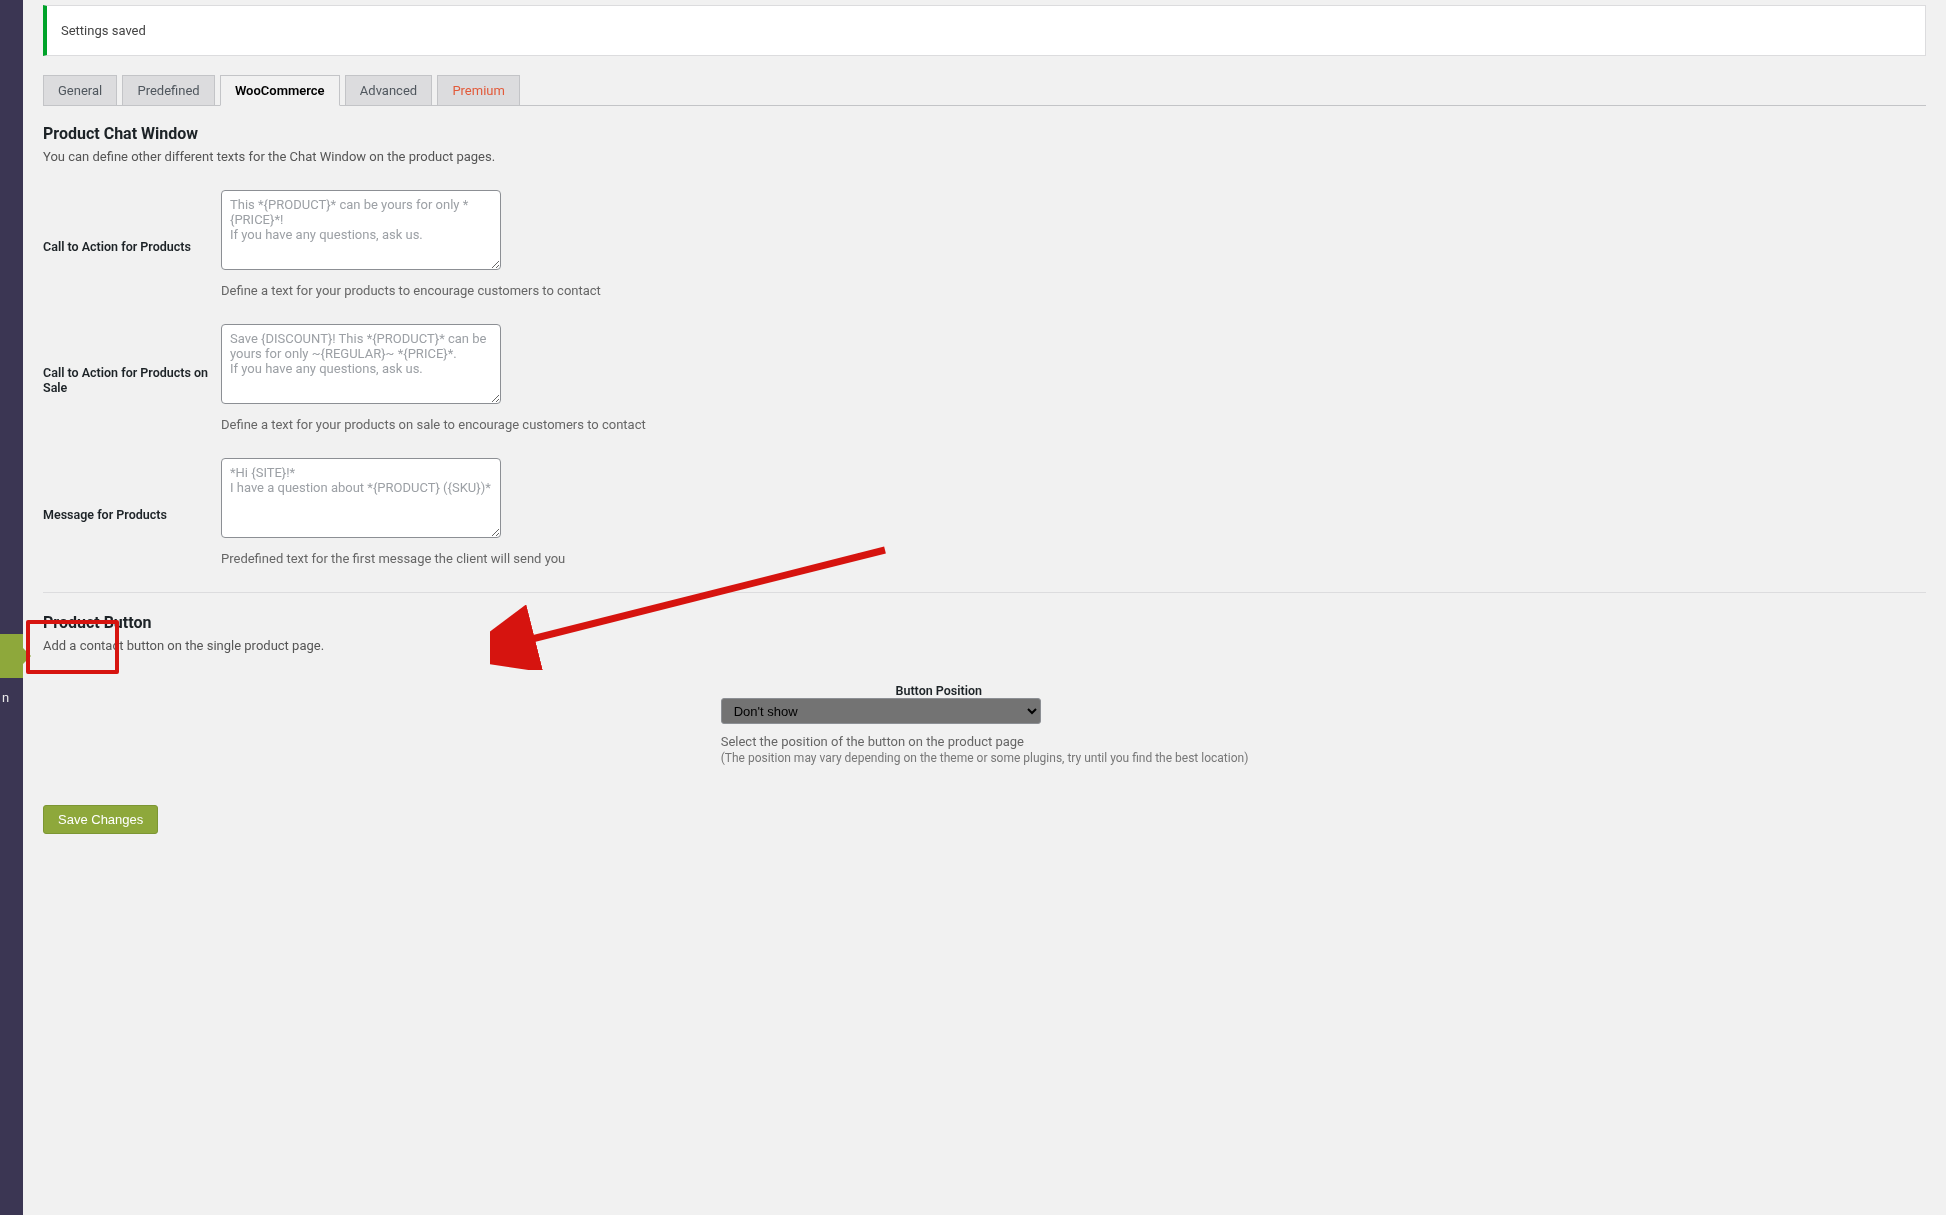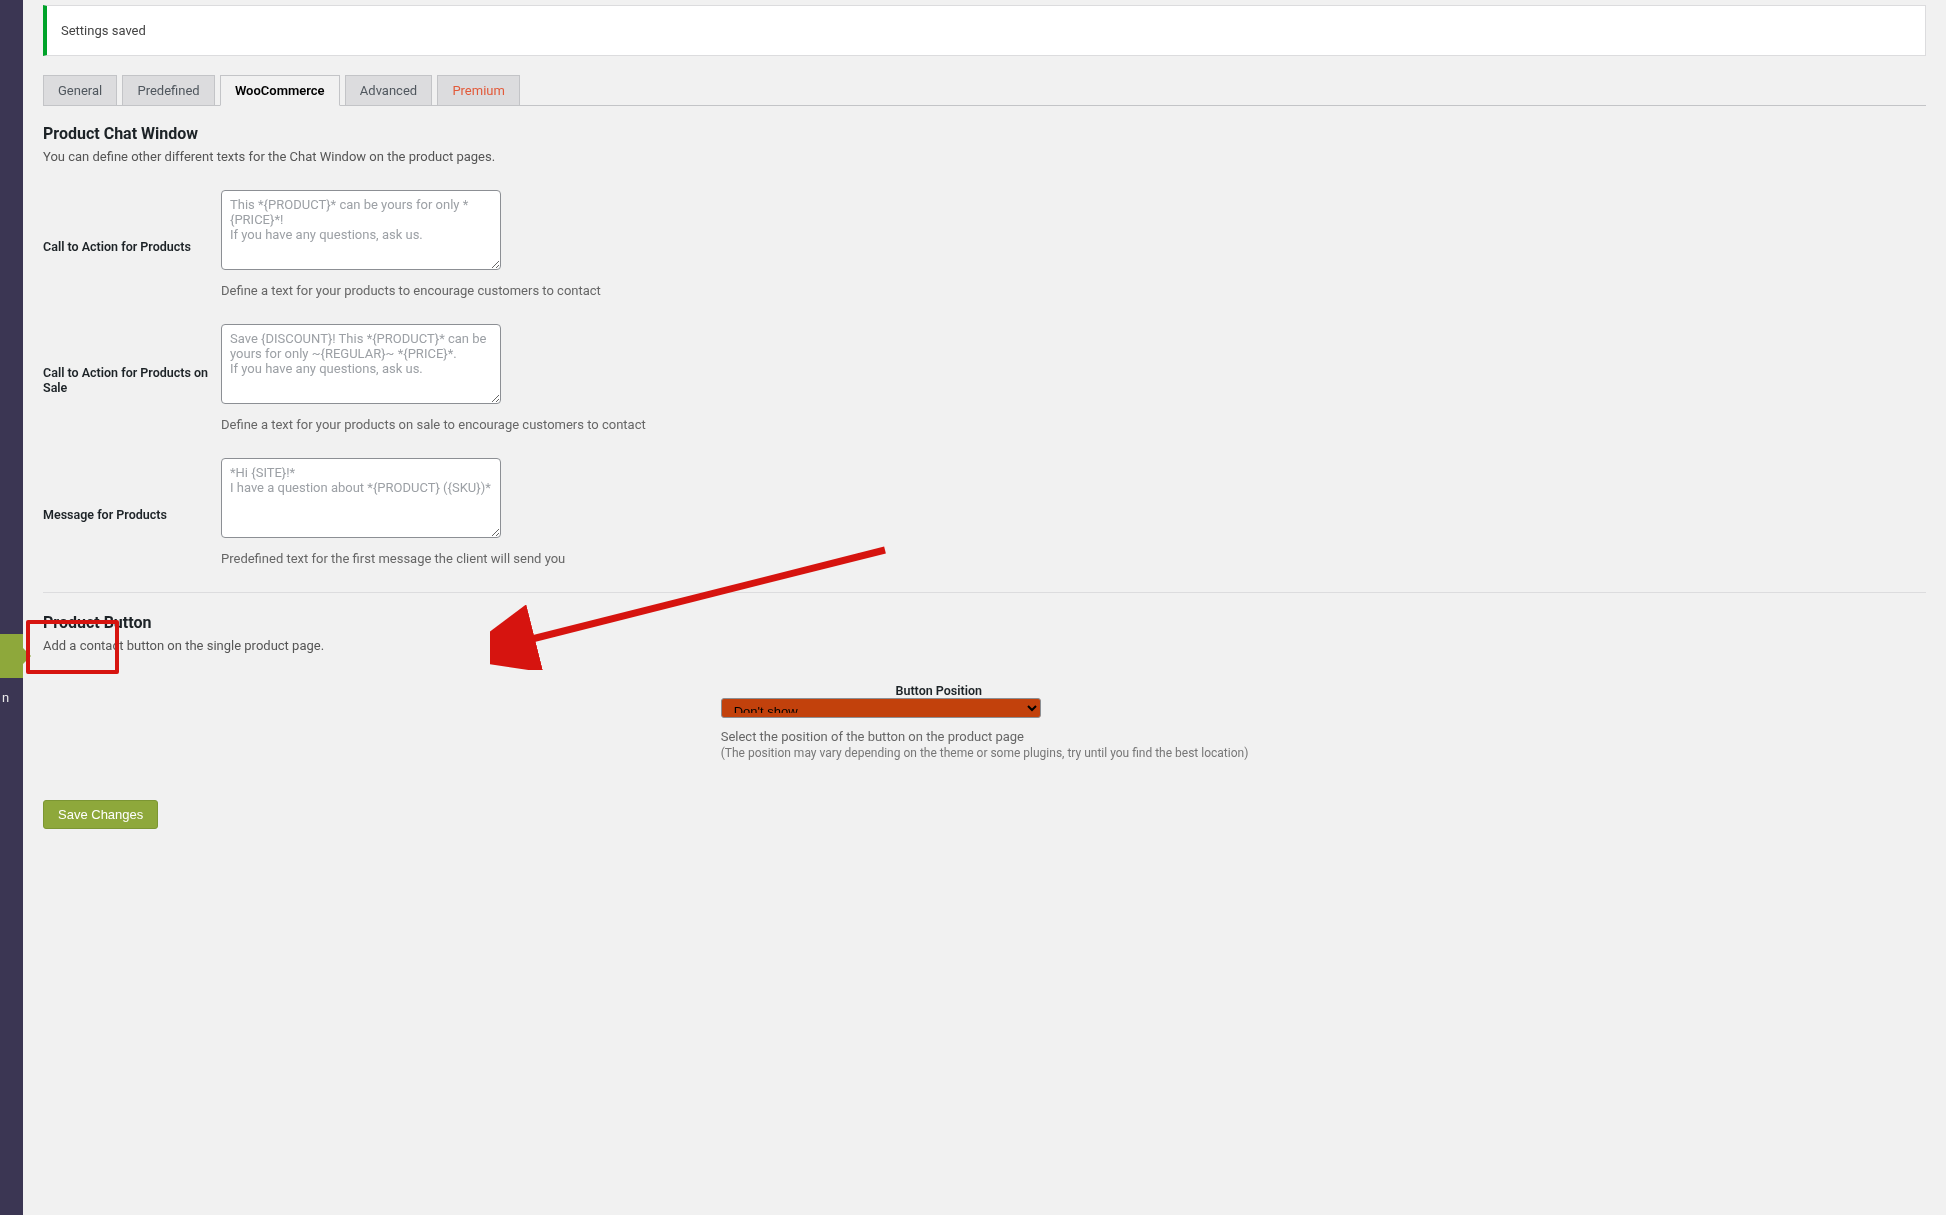--- a/index.html
+++ b/index.html
@@ -146,23 +146,23 @@
   .help-sub {
     color: #777;
     font-size: 12px;
     margin-top: 2px;
   }
   select.select-field {
     width: 320px;
     padding: 4px 8px;
     border: 1px solid #8c8f94;
     border-radius: 3px;
-    background: #c2410c;
-    font-size: 13px;
-    height: 20px;
+    background: #737373;
+    font-size: 13px;
+    height: 26px;
   }
 
   hr.divider {
     border: none;
     border-top: 1px solid #dcdcde;
     margin: 18px 0 20px 0;
   }
 
   
   .highlight-rect {

